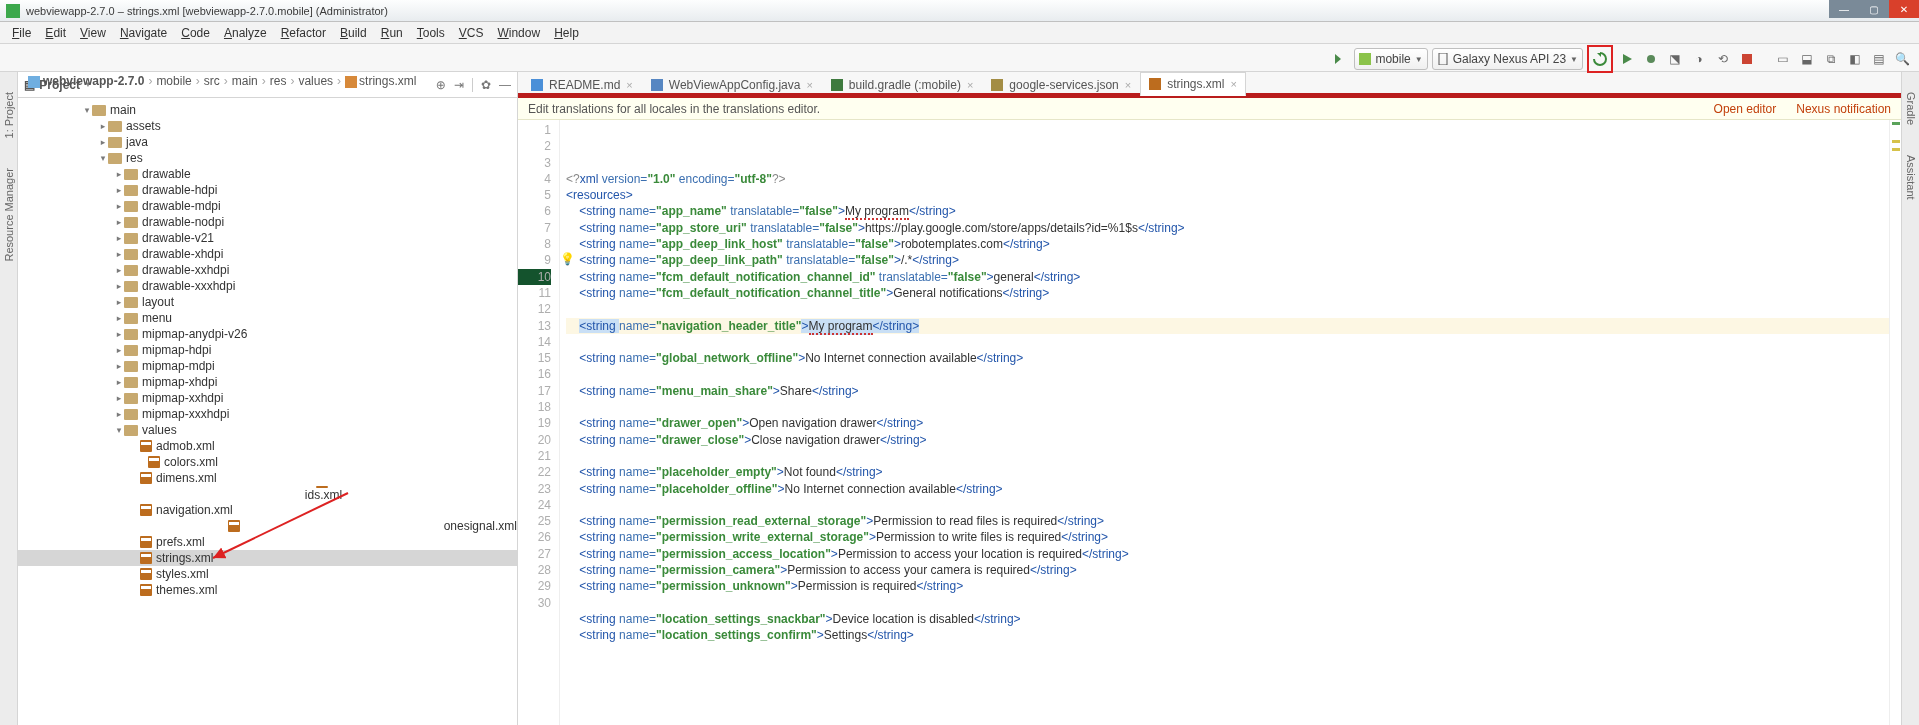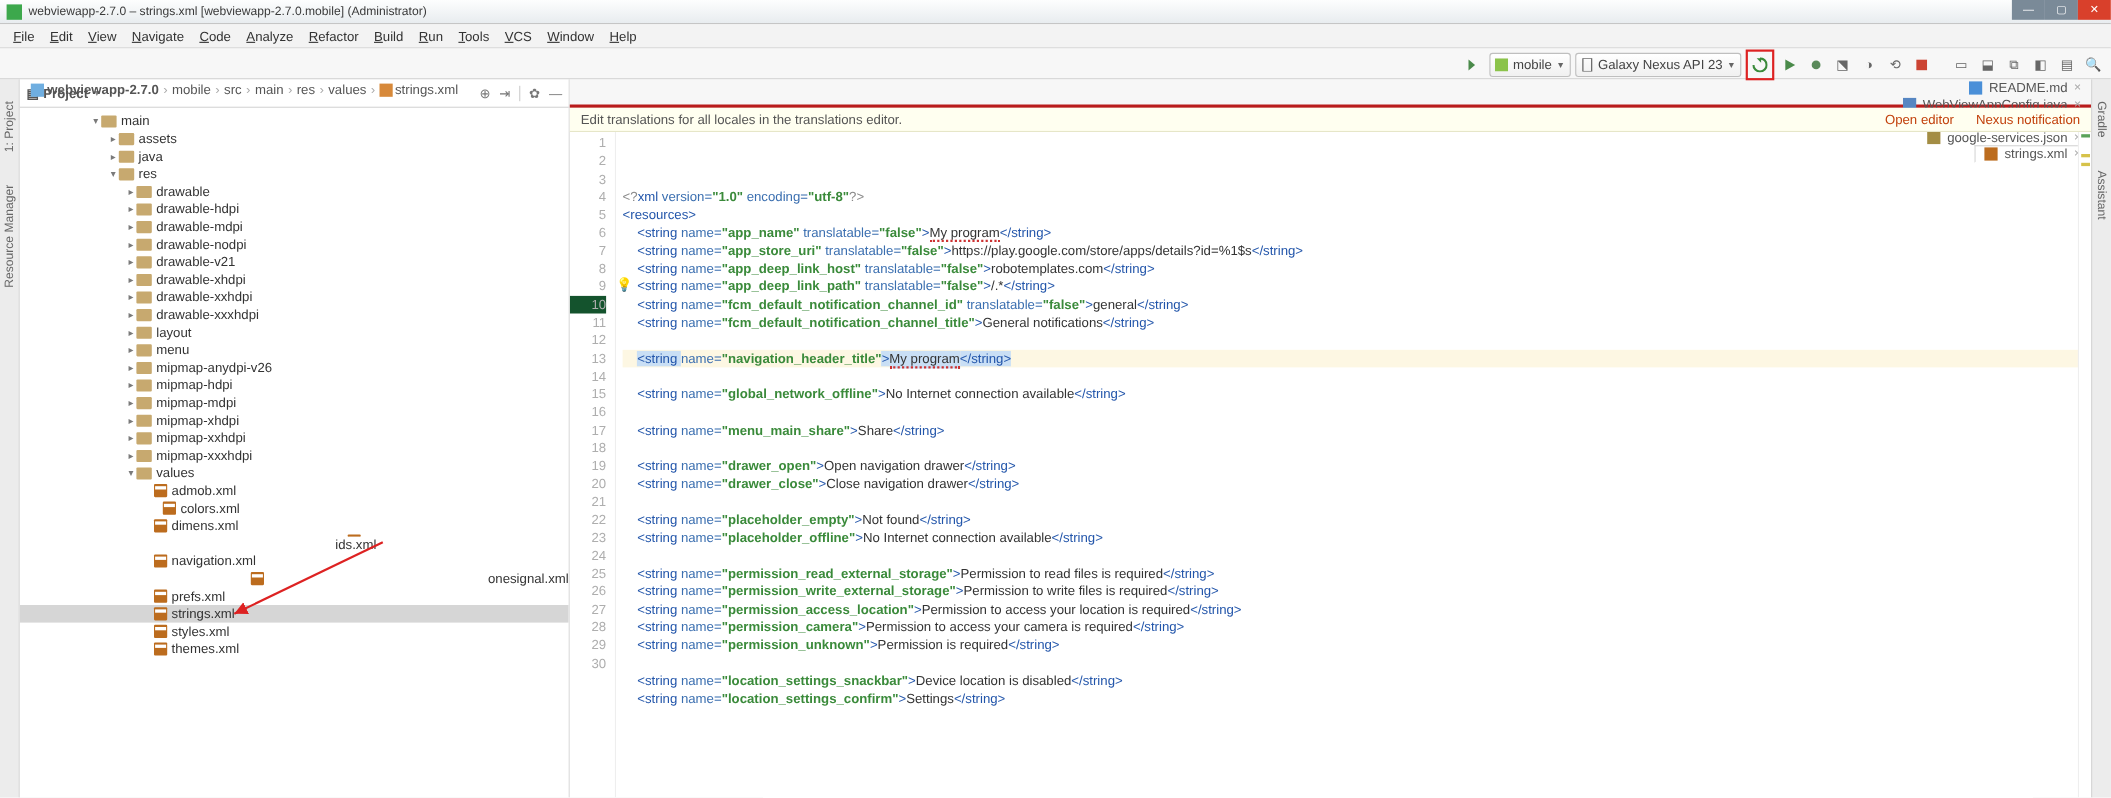--- a/index.html
+++ b/index.html
@@ -47,21 +47,21 @@
 .tree-row { height:16px; display:flex; align-items:center; color:#333; font-size:12px; white-space:nowrap;}
 .tree-row.selected{ background:#d6d6d6; }
 .tw{display:inline-block;width:10px;text-align:center;color:#7a7a7a;font-size:9px;}
 .folder-icon{width:14px;height:11px;background:#c7a96f;display:inline-block;margin-right:4px;border-radius:1px;}
 .file-icon{width:12px;height:12px;display:inline-block;margin-right:4px;background:#bc6c1e;border-radius:1px;position:relative;}
 .file-icon.xml::after{content:"";position:absolute;left:1px;top:2px;width:10px;height:3px;background:#fff;}
 .arrow-annotation{position:absolute; pointer-events:none;}
 
 
 .editor-col{ flex:1; display:flex; flex-direction:column; background:#fff;}
-.tabs{ height:26px; display:flex; align-items:flex-end; border-bottom:3px solid #b91c1c; padding-left:4px; background:#f7f7f7;flex-direction:column;}
+.tabs{ height:26px; display:flex; align-items:flex-start; border-bottom:5px solid #b91c1c; padding-left:4px; background:#f7f7f7;}
 .tab{ height:24px; display:flex; align-items:center; padding:0 8px; gap:6px; border:1px solid transparent; border-bottom:none; color:#555; font-size:12px;}
 .tab.active{ background:#fff; border-color:#d5d5d5; border-bottom:1px solid #fff;}
 .tab .ficon{width:12px;height:12px;display:inline-block;}
 .ficon.md{background:#4a8fd8;} .ficon.java{background:#5686c2;} .ficon.gradle{background:#3e7a3e;} .ficon.json{background:#a38d44;} .ficon.xml{background:#bc6c1e;}
 .tab .close{color:#aaa;font-size:11px;}
 .notice-bar{ height:22px; background:#fffff0; border-bottom:1px solid #e6e6c8; display:flex; align-items:center; padding:0 10px; justify-content:space-between; font-size:12px; color:#555;}
 .notice-bar .links{display:flex;gap:20px;}
 .notice-bar .links span{color:#c2410c;}
 
 .code-area{ flex:1; display:flex; overflow:hidden; position:relative;}

